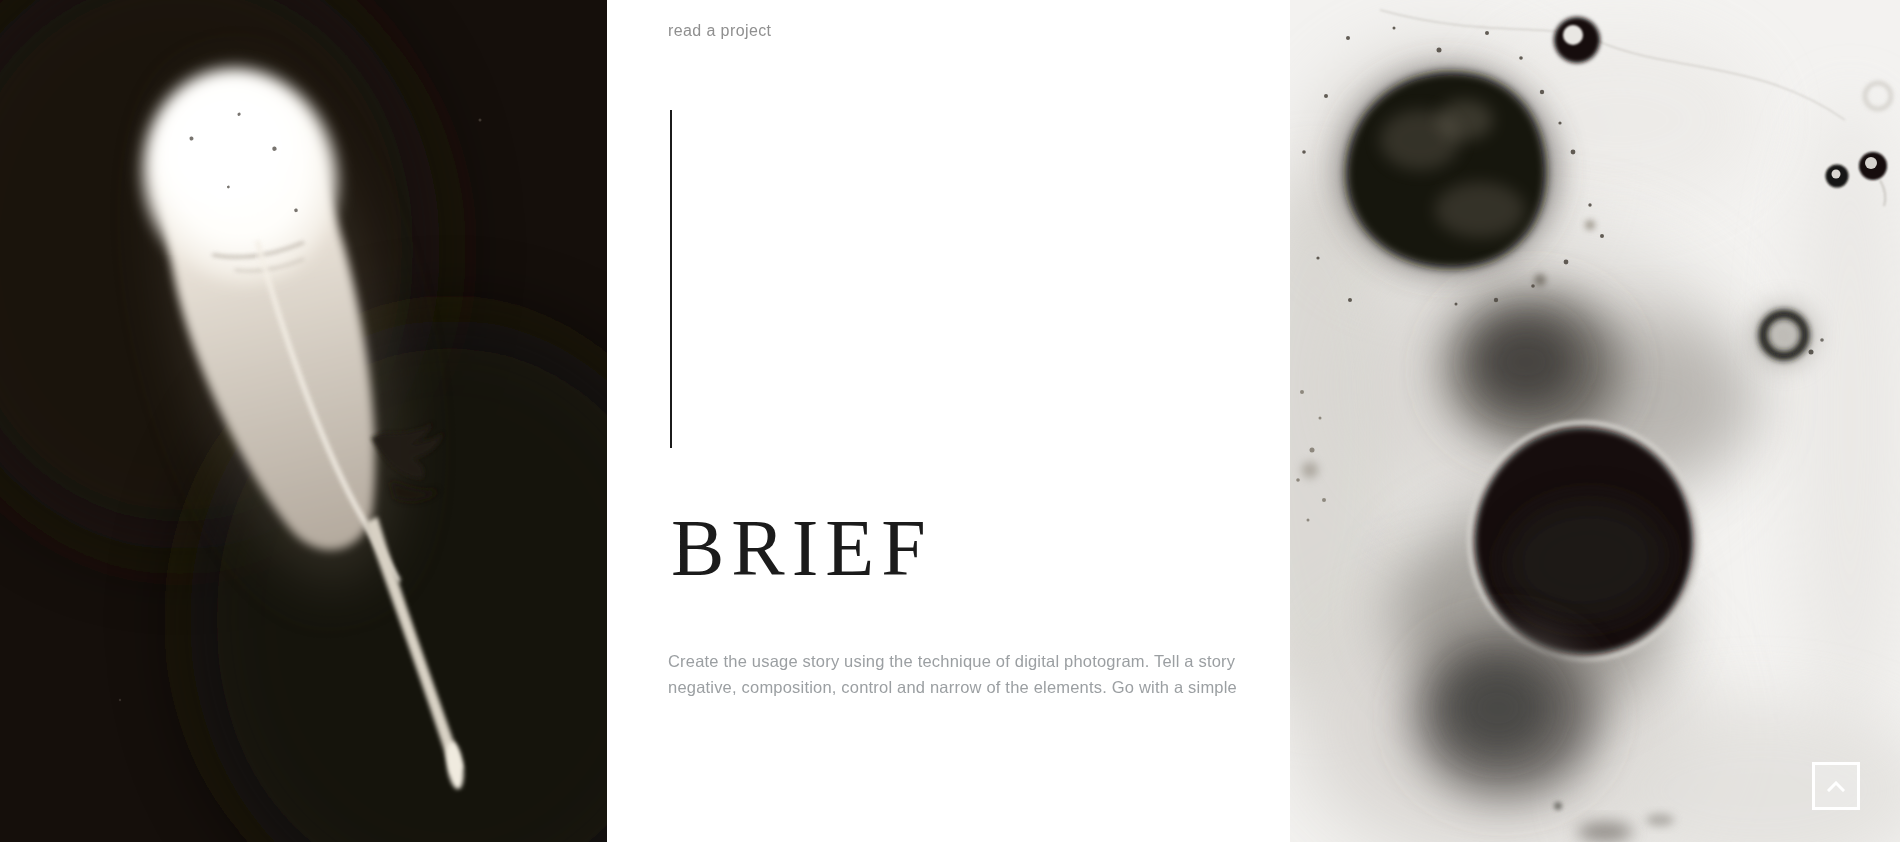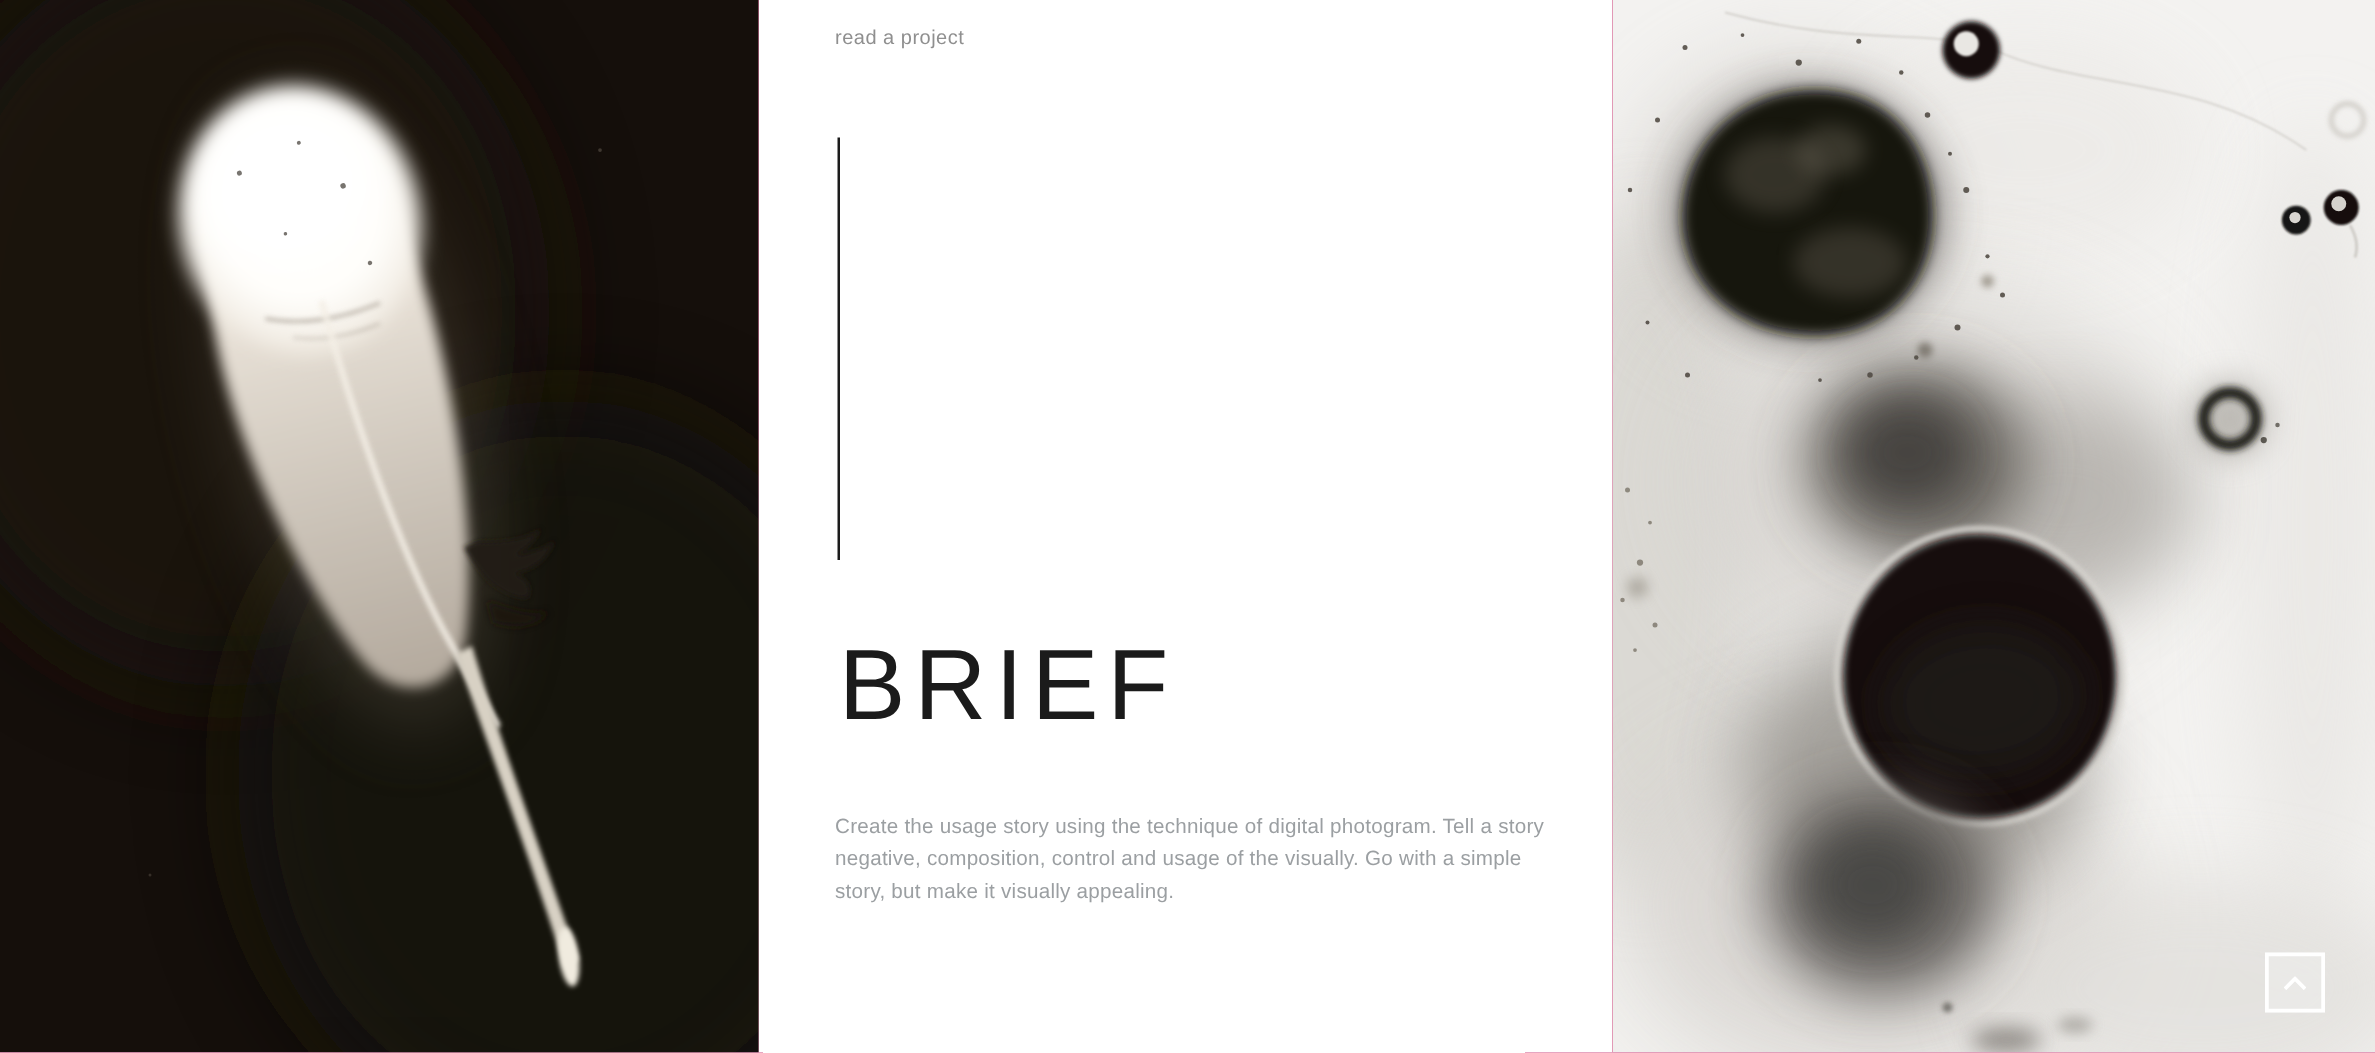--- a/index.html
+++ b/index.html
@@ -39,21 +39,21 @@
     top: 110px;
     width: 2px;
     height: 338px;
     background: #1b1b1b;
   }
   .brief-title {
     position: absolute;
     left: 64px;
     top: 508px;
     margin: 0;
-    font-family: Liberation Sans, sans-serif;
+    font-family: Liberation Serif, serif;
     font-weight: 400;
     font-size: 80px;
     line-height: 1;
     letter-spacing: 7px;
     color: #1b1b1b;
   }
   .brief-para {
     position: absolute;
     left: 61px;
     top: 648px;
@@ -159,22 +159,21 @@
       <circle cx="120" cy="700" r="1.2" fill="#453d35" opacity="0.7"></circle>
     </svg>
   </figure>
 
   <main class="content-column">
     <a class="eyebrow">read a project</a>
     <div class="vrule"></div>
     <h1 class="brief-title">BRIEF</h1>
     <p class="brief-para">
       <span>Create the usage story using the technique of digital photogram. Tell a story</span>
-      <span>negative, composition, control and usage of the visually. Go with a simple</span>
-      <span>story, but make it visually appealing.</span>
+      <span>negative, composition, control and narrow of the elements. Go with a simple</span>
     </p>
   </main>
 
   <figure class="panel panel-right">
     <svg viewBox="0 0 610 842" preserveAspectRatio="none" aria-hidden="true">
       <rect width="610" height="842" fill="#f3f2f0"></rect>
 
       <ellipse cx="25" cy="440" rx="95" ry="270" fill="#d3d0cb" filter="url(#B30)" opacity="0.75"></ellipse>
       <ellipse cx="150" cy="165" rx="140" ry="125" fill="#ccc8c2" filter="url(#B30)" opacity="0.5"></ellipse>
       <ellipse cx="330" cy="120" rx="140" ry="90" fill="#eceae7" filter="url(#B30)" opacity="0.8"></ellipse>

